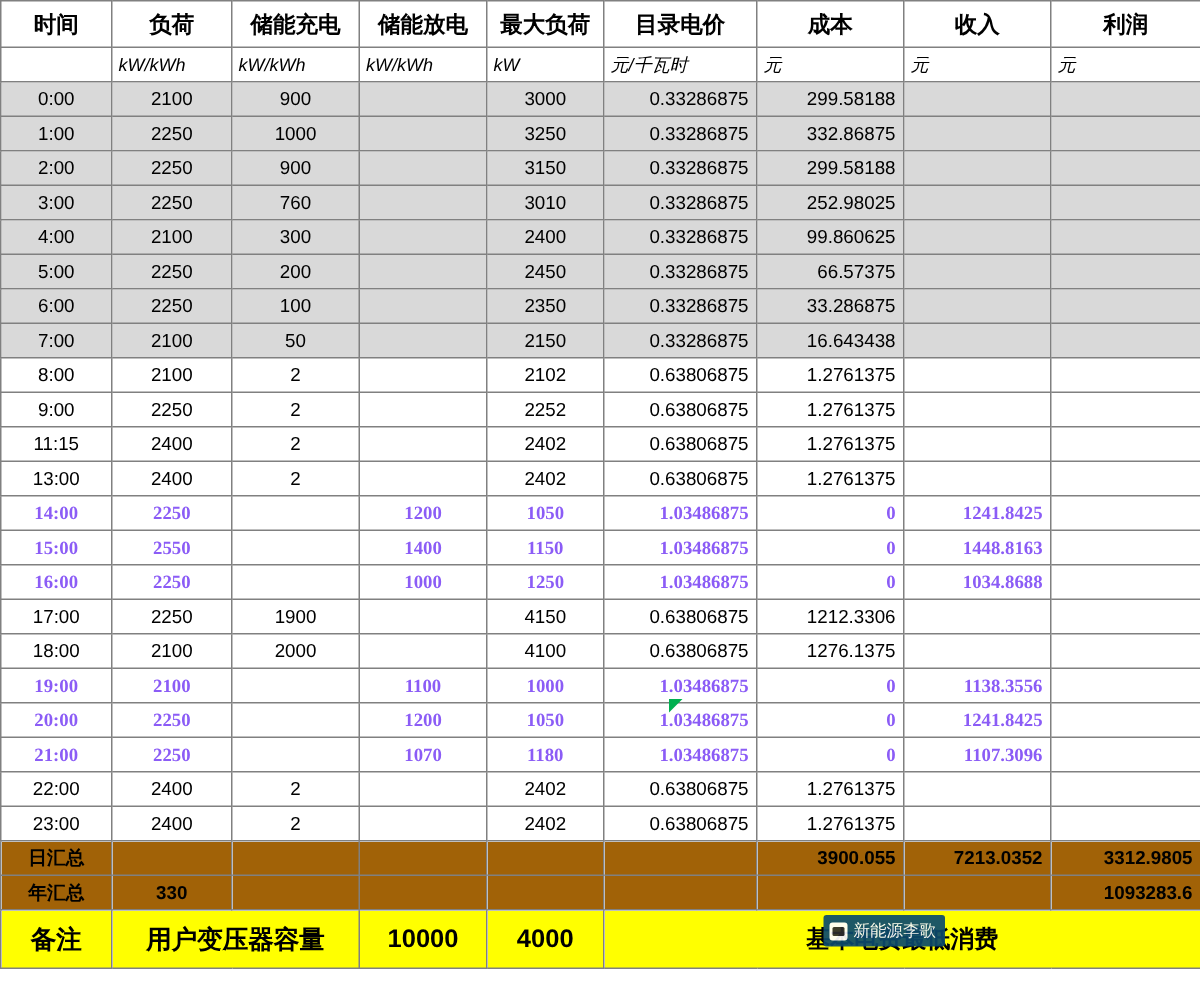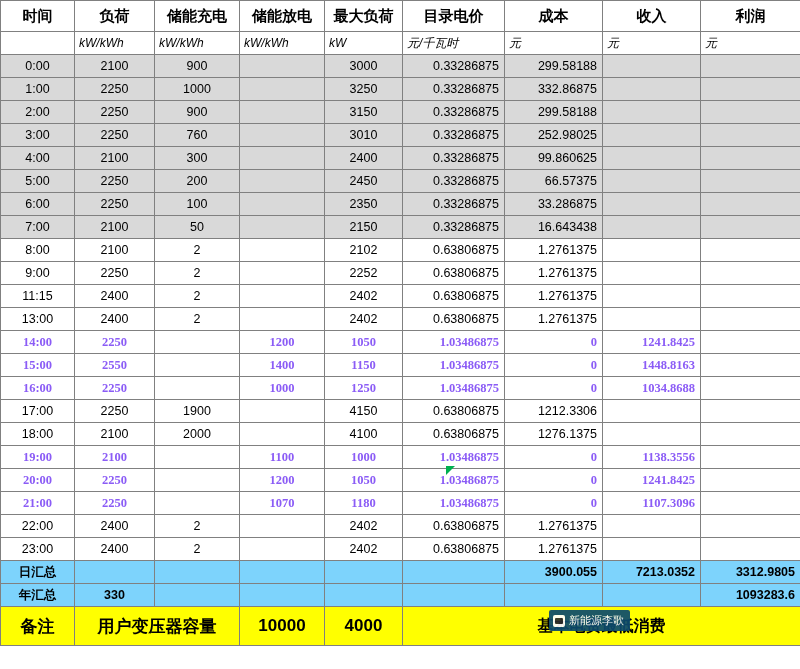--- a/index.html
+++ b/index.html
@@ -35,21 +35,21 @@
     height:22px;
     text-align:left;
     padding-left:4px;
     font-style:italic;
   }
   .unit.c{text-align:center;padding-left:0;}
   .shade{background:#d9d9d9;}
   .red{color:#8b5cf6;font-weight:bold;font-family:Liberation Serif, serif;}
   .num{text-align:right;padding-right:5px;}
   .sum-row td{background:#bdd7ee;font-weight:bold;}
-  .sum-row td.plain{background:#7dd3fc;font-weight:bold;}
+  .sum-row td.plain{background:#a16207;font-weight:bold;}
   .note-row td{
     background:#ffff00;
     font-weight:bold;
     font-size:17px;
     height:38px;
   }
   .note-row td.small{font-size:16px;}
   .wm{
     position:absolute;
     right:6px;

